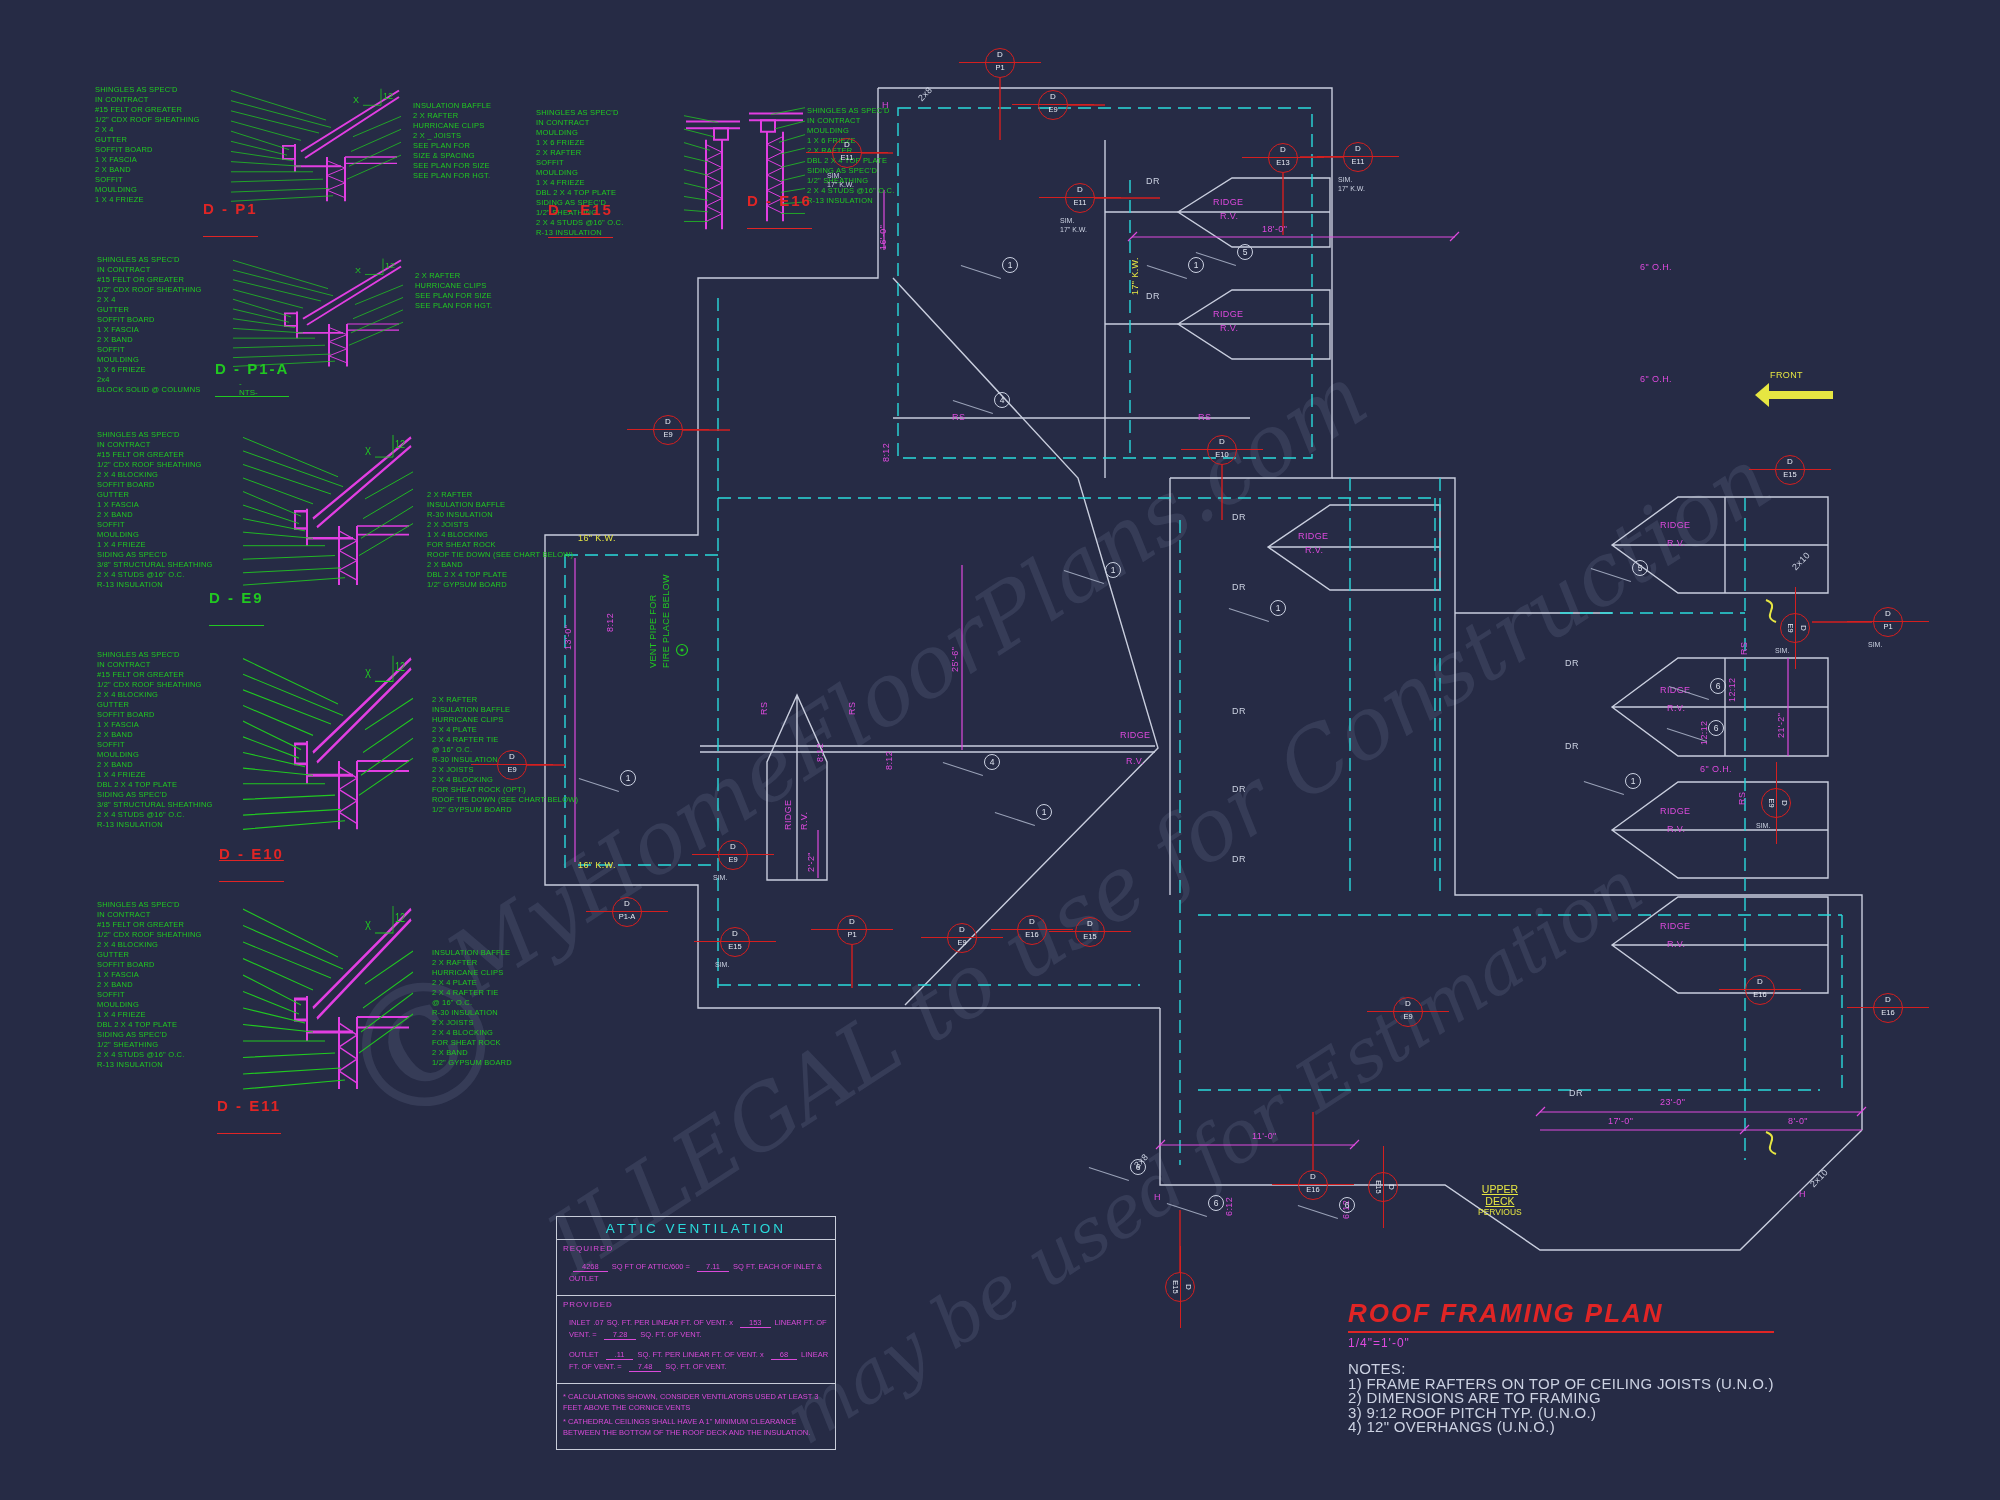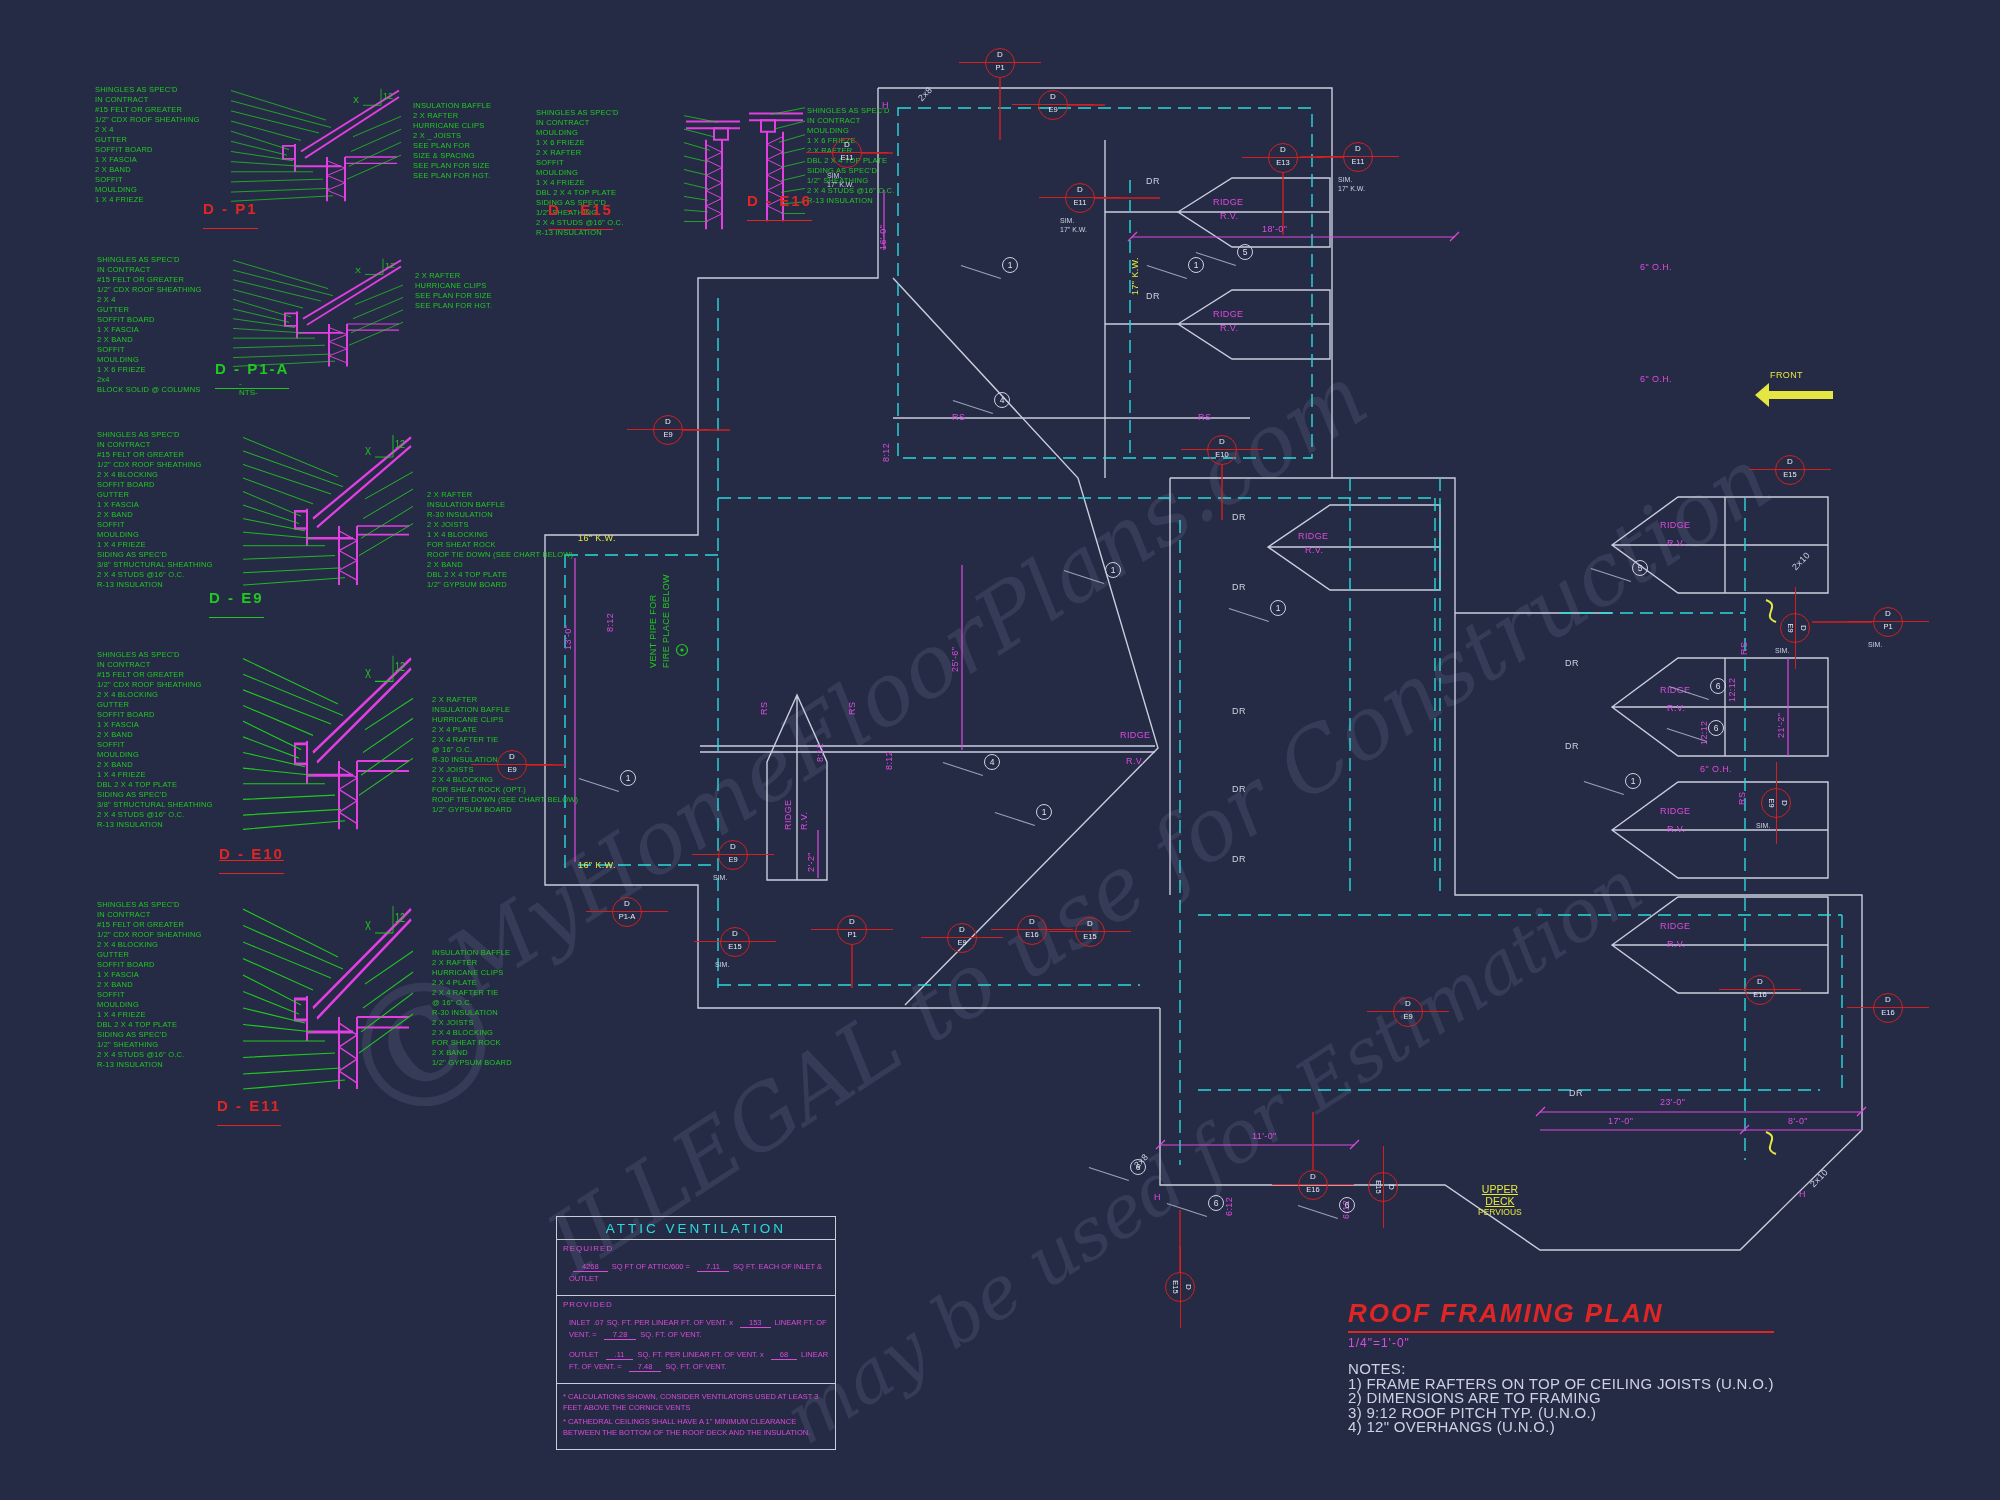--- a/index.html
+++ b/index.html
@@ -7,21 +7,21 @@
           font-family:"Liberation Sans",sans-serif;}
   svg{display:block;}
   
   .wm{position:absolute;color:rgba(150,160,195,.15);font-family:"DejaVu Serif",serif;
       font-style:italic;white-space:nowrap;transform-origin:0 0;pointer-events:none;}
   
   .detail{position:absolute;}
   .dlabels{position:absolute;}
   .dlbl{font:7.5px/10px "Liberation Sans",sans-serif;color:#21c821;white-space:nowrap;letter-spacing:.2px;}
   .dtitle{position:absolute;font-weight:bold;font-size:15px;line-height:1;letter-spacing:2px;
-          padding-bottom:12px;border-bottom:1.5px solid;white-space:nowrap;}
+          padding-bottom:20px;border-bottom:1.5px solid;white-space:nowrap;}
   .dtitle.red{color:#e02525;border-color:#e02525;}
   .dtitle.grn{color:#21c821;border-color:#21c821;}
   .dsub{position:absolute;font-size:8px;color:#21c821;}
   
   .plbl{position:absolute;font-size:9px;letter-spacing:.4px;white-space:pre;transform-origin:0 0;}
   .m{color:#de4ade}.w{color:#ccd2e2}.y{color:#e6e642}.g{color:#21c821}
   
   .callout{position:absolute;width:30px;height:30px;transform-origin:center;}
   .cline{position:absolute;left:-26px;top:14px;width:82px;border-top:1.6px solid #d41f1f;}
   .ccirc{position:absolute;left:0;top:0;width:30px;height:30px;border:1.6px solid #d41f1f;

